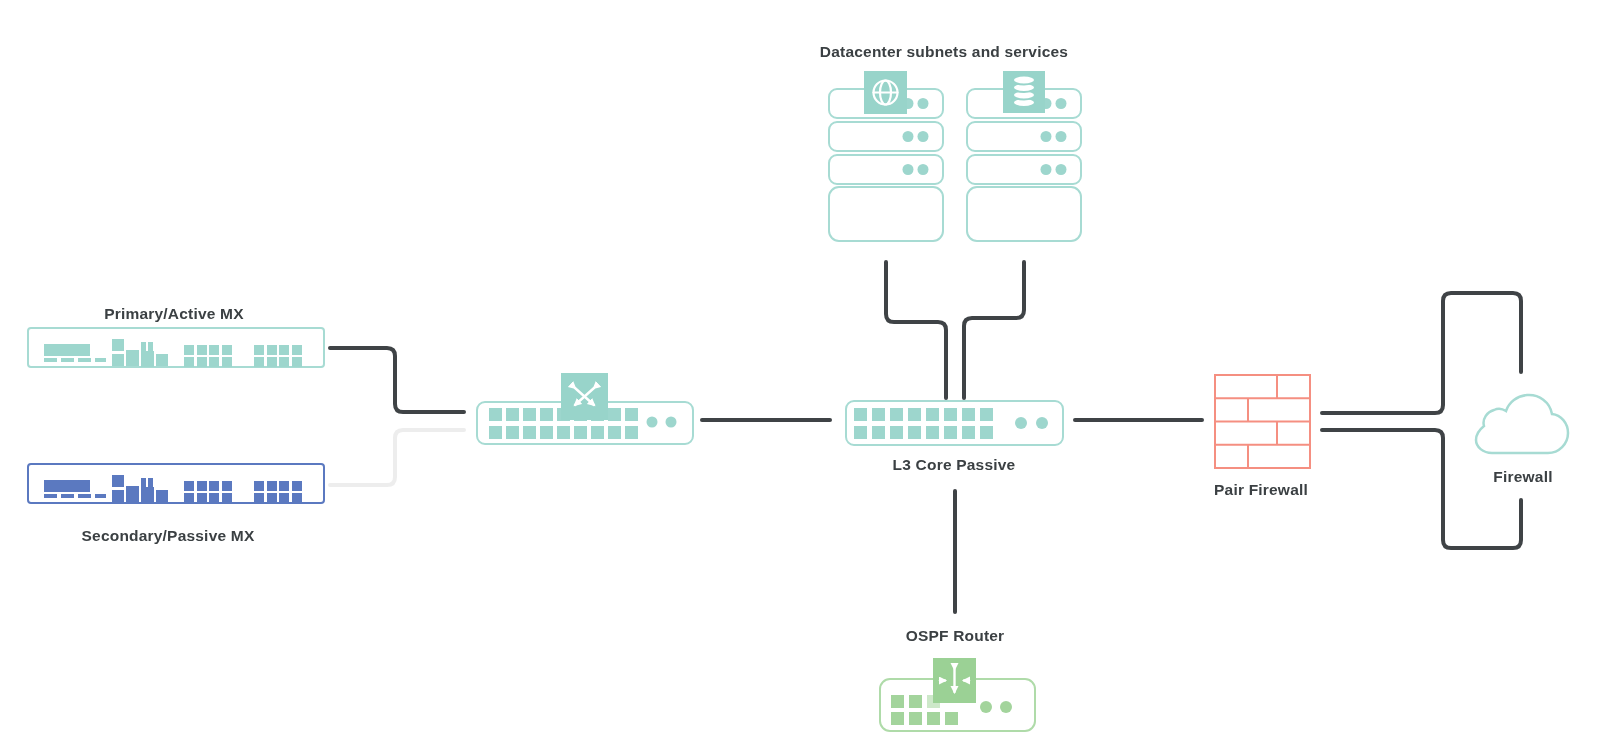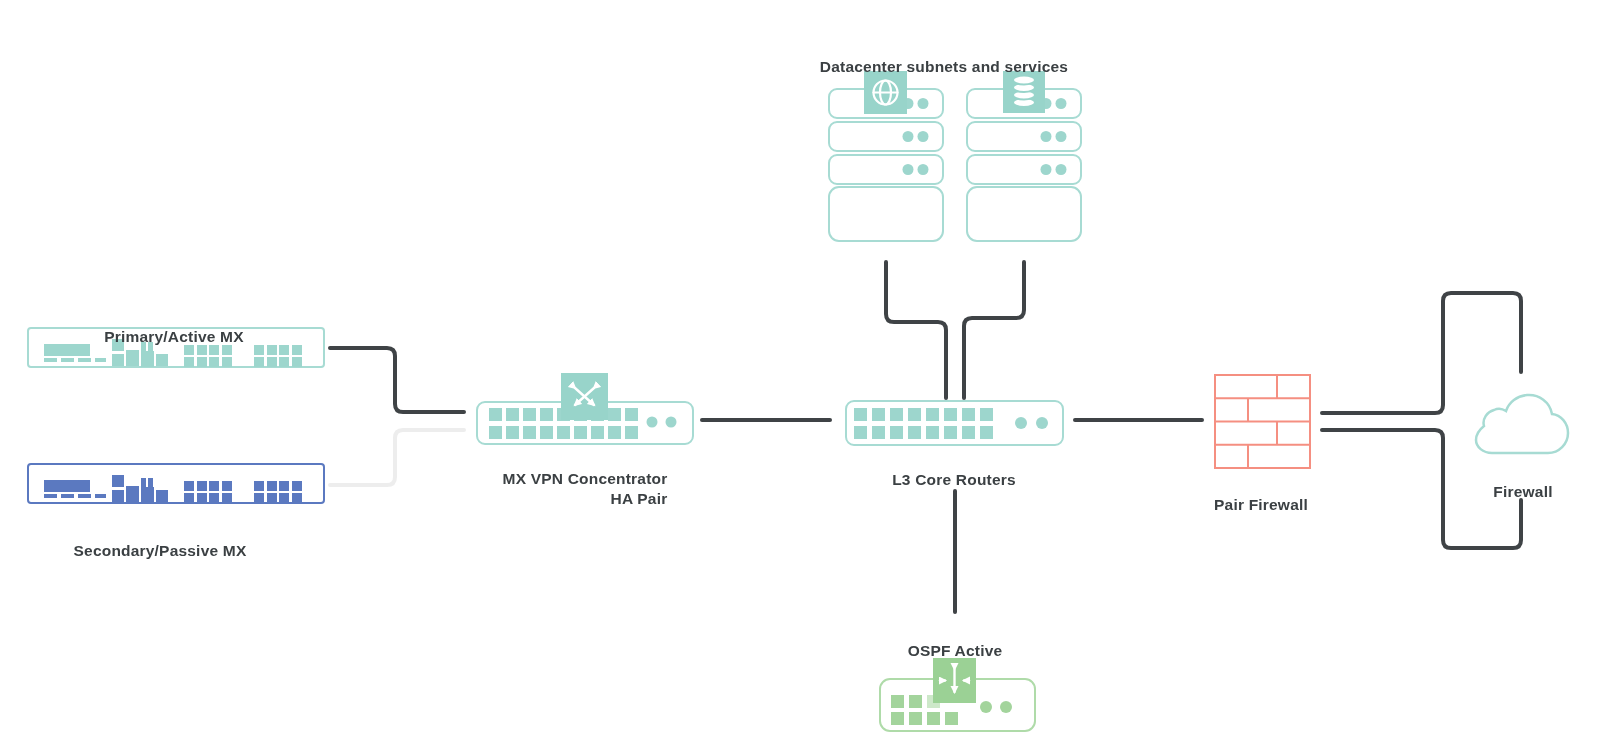--- a/index.html
+++ b/index.html
@@ -1,20 +1,20 @@
 <!DOCTYPE html>
 <html style="--teal-border: #a7dbd3; --teal-fill: #9dd6cd; --teal-badge: #98d4ca; --blue: #5b79c0; --green-border: #afdba9; --green-fill: #a3d49c; --green-light: #cde8c9; --green-badge: #9bd195; --salmon: #f58f81; --line-dark: #3f4346; --line-light: #ededed; --text: #3b4043; --background: #ffffff;"><head>
 <meta charset="utf-8">
 <style>
   html,body{margin:0;padding:0;background:#fff;}
   .canvas{position:relative;width:1600px;height:753px;background:#fff;overflow:hidden;
           font-family:"Liberation Sans",sans-serif;}
   .canvas svg{position:absolute;left:0;top:0;}
-  .lbl{position:absolute;transform:translateX(-50%);white-space:nowrap;text-align:right;
-       font-size:15.5px;font-weight:bold;color:var(--text);letter-spacing:.2px;line-height:20px;margin-top:15px;}
+  .lbl{position:absolute;transform:translateX(-50%);white-space:nowrap;text-align:left;
+       font-size:15.5px;font-weight:bold;color:var(--text);letter-spacing:.2px;line-height:20px;}
   
   .teal-box{fill:#fff;stroke:var(--teal-border);stroke-width:2;}
   .teal-sq{fill:var(--teal-fill);}
   .badge-teal{fill:var(--teal-badge);}
   .blue-box{fill:#fff;stroke:var(--blue);stroke-width:2;}
   .blue-sq{fill:var(--blue);}
   .green-box{fill:#fff;stroke:var(--green-border);stroke-width:2;}
   .green-sq{fill:var(--green-fill);}
   .green-sq-light{fill:var(--green-light);}
   .badge-green{fill:var(--green-badge);}
@@ -203,23 +203,19 @@
     <rect x="933" y="658" width="43" height="45" class="badge-green"></rect>
     <g class="icon-white">
       <path d="M 954.5 669 V 692" marker-start="url(#ah)" marker-end="url(#ah)"></path>
       <path d="M 940 680.5 H 945" marker-end="url(#ah)"></path>
       <path d="M 969 680.5 H 964" marker-end="url(#ah)"></path>
     </g>
   </g>
 </svg>
 
   <div class="lbl" style="left:944px;top:42px">Datacenter subnets and services</div>
-  <div class="lbl" style="left:174px;top:312px">Primary/Active MX</div>
-  <div class="lbl" style="left:160px;top:526px">Secondary/Passive MX</div>
-  <div class="lbl" style="left:585px;top:454px">
-    <div>MX VPN Concentrator</div>
-    <div>HA Pair</div>
-  </div>
-  <div class="lbl" style="left:954px;top:455px">L3 Core Routers</div>
+  <div class="lbl" style="left:174px;top:304px">Primary/Active MX</div>
+  <div class="lbl" style="left:168px;top:526px">Secondary/Passive MX</div>
+  <div class="lbl" style="left:954px;top:455px">L3 Core Passive</div>
   <div class="lbl" style="left:1261px;top:480px">Pair Firewall</div>
   <div class="lbl" style="left:1523px;top:467px">Firewall</div>
-  <div class="lbl" style="left:955px;top:626px">OSPF Active</div>
+  <div class="lbl" style="left:955px;top:626px">OSPF Router</div>
 </div>
 
 </body></html>

